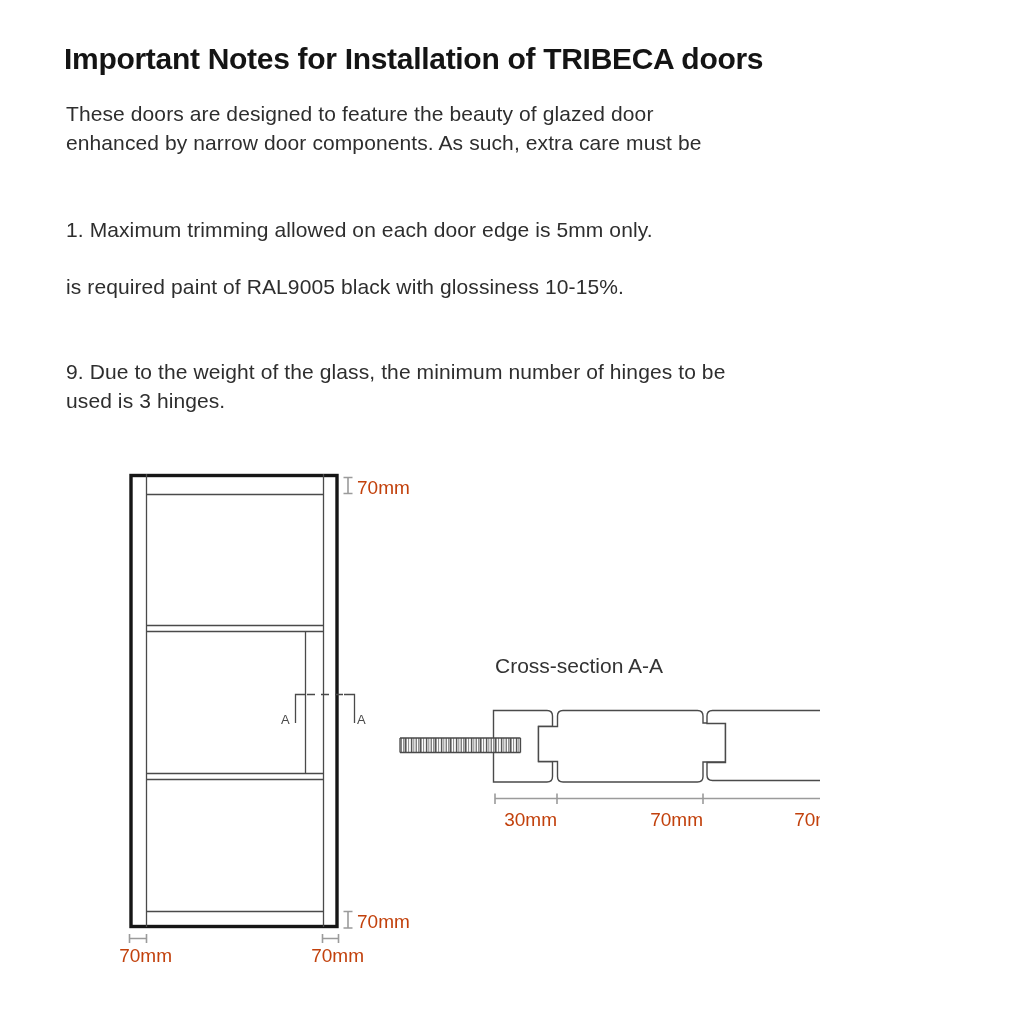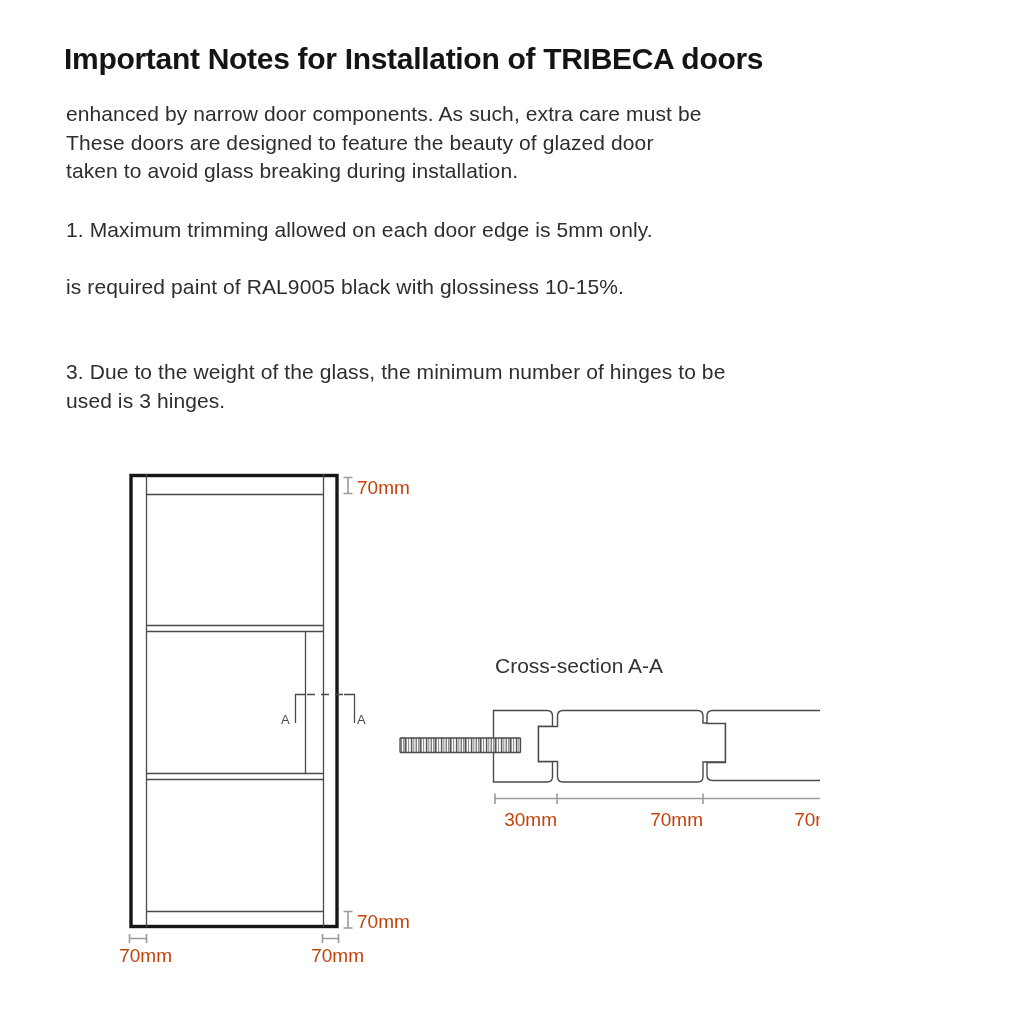--- a/index.html
+++ b/index.html
@@ -23,33 +23,32 @@
 </style>
 </head>
 <body>
 
 <div id="page">
 
   <div id="title" class="abs">Important Notes for Installation of TRIBECA doors</div>
   <div id="logo" class="abs"><span class="d1">D</span><span class="d2">D</span></div>
 
   <div id="intro" class="abs bodytext">
+    <div>These doors are designed to feature the beauty of glazed door</div>
     <div>enhanced by narrow door components. As such, extra care must be</div>
-    <div>These doors are designed to feature the beauty of glazed door</div>
-    <div>taken to avoid glass breaking during installation.</div>
   </div>
 
   <div id="note1" class="abs bodytext">
     <div>1. Maximum trimming allowed on each door edge is 5mm only.</div>
   </div>
   <div id="note2" class="abs bodytext">
     <div>is required paint of RAL9005 black with glossiness 10-15%.</div>
   </div>
   <div id="note3" class="abs bodytext">
-    <div>3. Due to the weight of the glass, the minimum number of hinges to be</div>
+    <div>9. Due to the weight of the glass, the minimum number of hinges to be</div>
     <div>used is 3 hinges.</div>
   </div>
 
   <svg width="1024" height="1024" viewBox="0 0 1024 1024">
     <defs>
       <pattern id="glasshatch" x="400" y="738" width="15" height="14.5" patternUnits="userSpaceOnUse">
         <line x1="1.2" y1="0" x2="1.2" y2="15" stroke="#555" stroke-width="1.1"></line>
         <line x1="3.6" y1="0" x2="3.6" y2="15" stroke="#555" stroke-width="0.7"></line>
         <line x1="5.6" y1="0" x2="5.6" y2="15" stroke="#555" stroke-width="2"></line>
         <line x1="8.6" y1="0" x2="8.6" y2="15" stroke="#555" stroke-width="0.7"></line>

